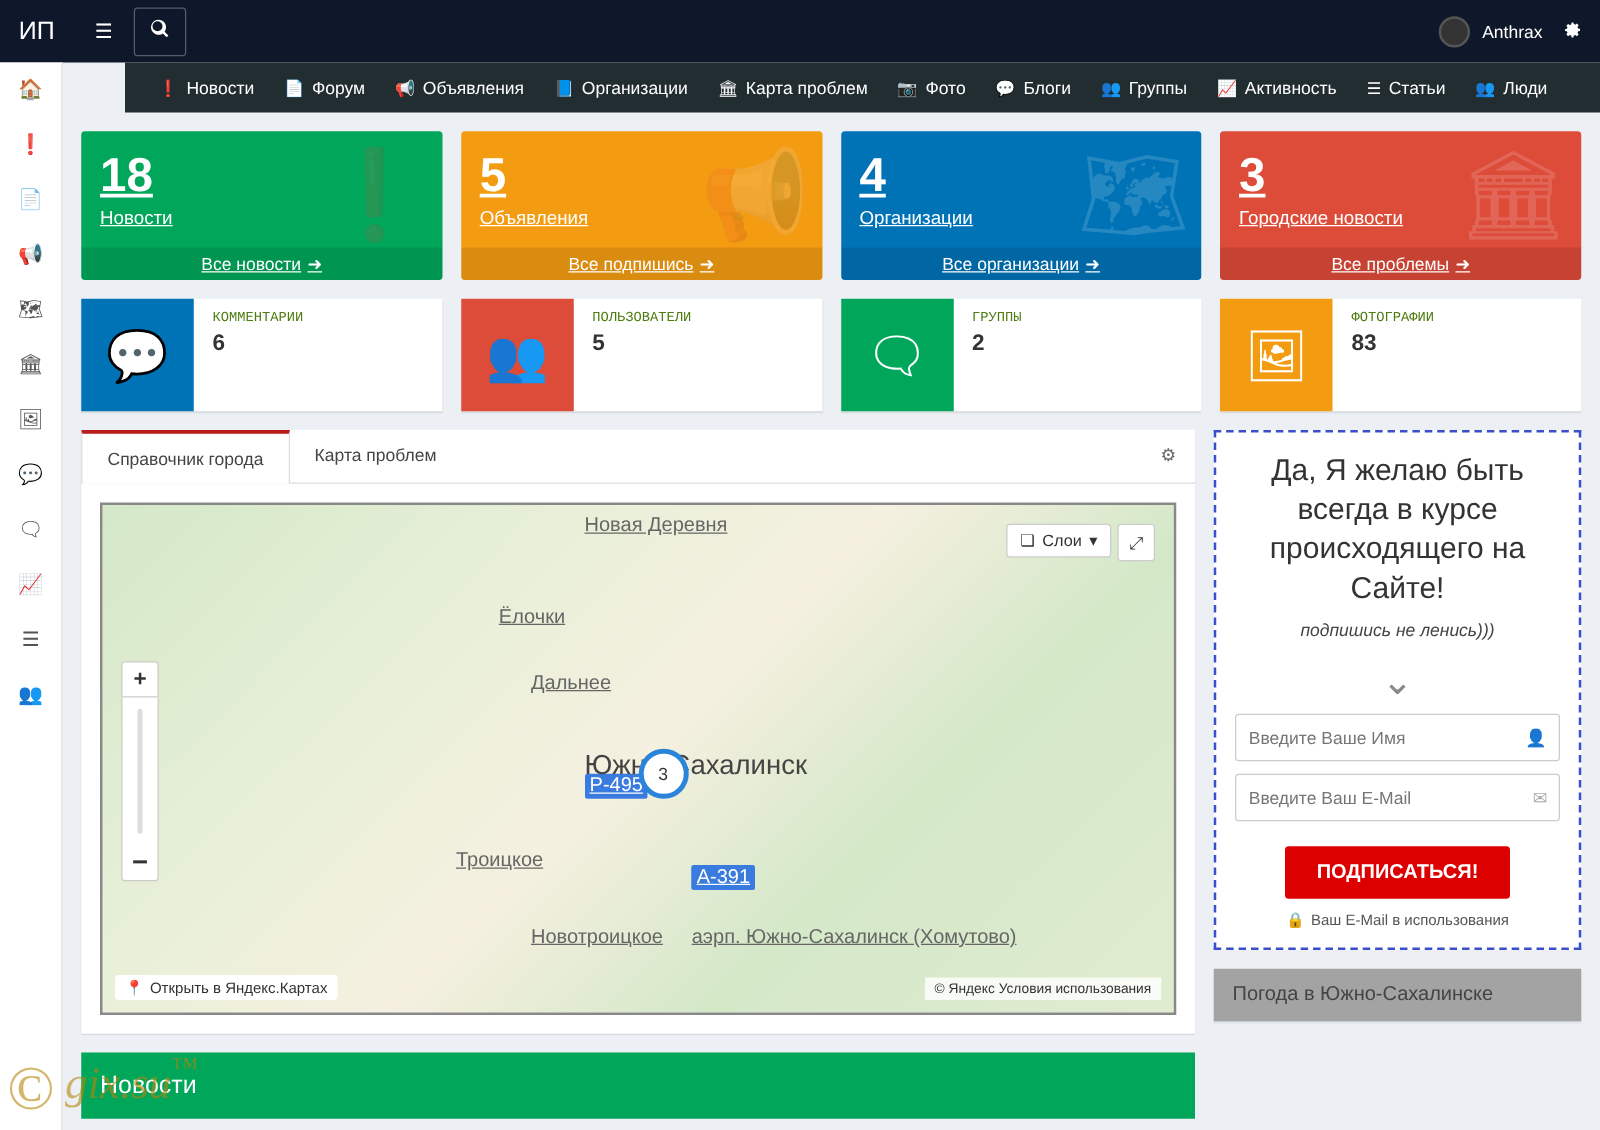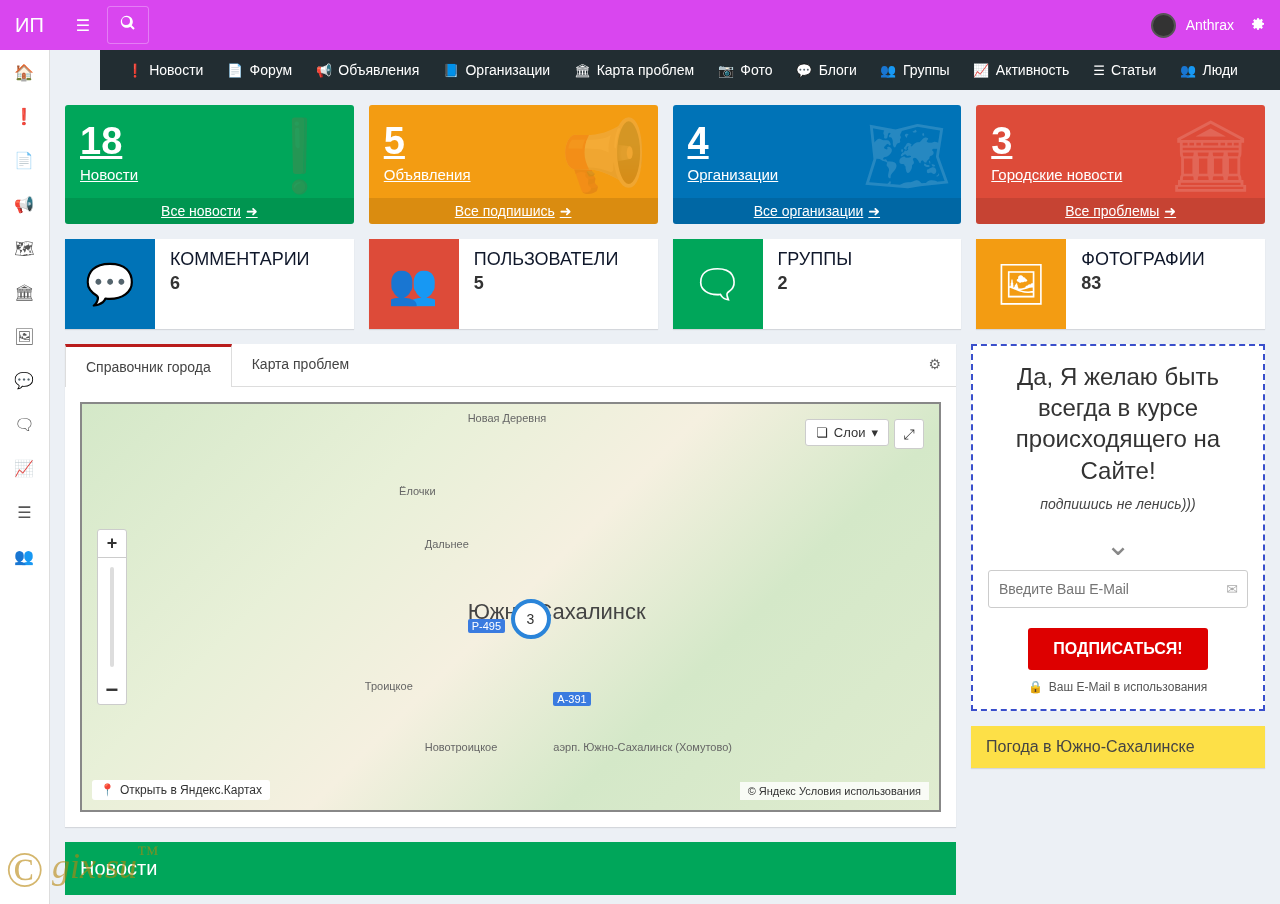--- a/index.html
+++ b/index.html
@@ -1,17 +1,17 @@
 <!DOCTYPE html>
 <html><head>
 <meta charset="utf-8">
 <style>
 * { margin: 0; padding: 0; box-sizing: border-box; }
 body { font-family: -apple-system, "Helvetica Neue", Arial, sans-serif; background: #ecf0f5; font-size: 14px; color: #333; }
-.topbar { background: #d946ef; height: 50px; display: flex; align-items: center; padding: 0 15px; color: #fff; }
+.topbar { background: #0f172a; height: 50px; display: flex; align-items: center; padding: 0 15px; color: #fff; }
 .topbar .logo { font-size: 20px; font-weight: 300; margin-right: 20px; }
 .topbar .menu-btn, .topbar .search-btn { color: #fff; padding: 8px 12px; cursor: pointer; font-size: 16px; }
 .topbar .search-btn { border: 1px solid rgba(255,255,255,0.3); border-radius: 3px; margin-left: 5px; }
 .topbar .spacer { flex: 1; }
 .topbar .user-area { display: flex; align-items: center; gap: 10px; }
 .topbar .avatar { width: 25px; height: 25px; border-radius: 50%; background: #333; border: 2px solid #555; display: inline-block; }
 .topbar .gear { cursor: pointer; font-size: 16px; margin-left: 15px; }
 
 .navbar { background: #222d32; height: 40px; display: flex; align-items: center; padding: 0 15px; margin-left: 50px; }
 .navbar a { color: #fff; text-decoration: none; padding: 0 12px; font-size: 14px; display: flex; align-items: center; gap: 6px; height: 40px; }
@@ -32,21 +32,21 @@
 .small-box .footer { background: rgba(0,0,0,0.1); text-align: center; padding: 5px 0; font-size: 14px; cursor: pointer; display: flex; align-items: center; justify-content: center; gap: 5px;}
 .small-box .bg-icon { position: absolute; right: 10px; top: 10px; font-size: 70px; opacity: 0.15; }
 .green { background: #00a65a; }
 .orange { background: #f39c12; }
 .blue { background: #0073b7; }
 .red { background: #dd4b39; }
 
 .info-box { display: flex; background: #fff; box-shadow: 0 1px 1px rgba(0,0,0,0.1); height: 90px; }
 .info-box .icon-box { width: 90px; display: flex; align-items: center; justify-content: center; font-size: 40px; color: #fff; }
 .info-box .content-box { padding: 10px 15px; }
-.info-box .title { font-size: 18px; color: #0f172a; text-transform: uppercase; }
+.info-box .title { font-size: 11px; color: #4d7c0f; text-transform: uppercase; font-family: Liberation Mono, monospace; }
 .info-box .num { font-size: 18px; font-weight: bold; margin-top: 3px; }
 .ib-blue { background: #0073b7; }
 .ib-red { background: #dd4b39; }
 .ib-green { background: #00a65a; }
 .ib-orange { background: #f39c12; }
 
 .main-row { display: flex; gap: 15px; }
 .main-left { flex: 1; }
 .main-right { width: 294px; }
 
@@ -62,34 +62,34 @@
 .map-zoom { position: absolute; left: 15px; top: 125px; background: #fff; border: 1px solid #ccc; border-radius: 3px; width: 30px; }
 .map-zoom .btn { height: 28px; display: flex; align-items: center; justify-content: center; font-size: 18px; cursor: pointer; border-bottom: 1px solid #ccc; font-weight: bold;}
 .map-zoom .slider { height: 118px; display: flex; align-items: center; justify-content: center; position: relative;}
 .map-zoom .slider::before { content:''; width:4px; height:100px; background:#ddd; border-radius:2px;}
 .map-zoom .btn:last-child { border-bottom: none; font-size: 22px; }
 .map-open { position: absolute; left: 10px; bottom: 10px; background: #fff; border-radius: 3px; padding: 3px 8px; font-size: 12px; color: #333; display: flex; align-items: center; gap: 5px; cursor: pointer;}
 .map-copy { position: absolute; right: 10px; bottom: 10px; background: rgba(255,255,255,0.8); padding: 3px 8px; font-size: 11px; color: #333; }
 .map-copy a { color: #333; }
 .map-city { position: absolute; top: 48%; left: 45%; font-size: 22px; color: #444; }
 .map-marker { position: absolute; top: 48%; left: 50%; width: 40px; height: 40px; border: 4px solid #2a84d9; border-radius: 50%; background: #fff; display: flex; align-items: center; justify-content: center; font-size: 14px; color: #333; }
-.map-label { position: absolute; font-size: 11px; color: #666; }
+.map-label { position: absolute; font-size: 16px; color: #666; text-decoration: underline; }
 
 .subscribe-box { border: 2px dashed #3a4fcb; padding: 15px; text-align: center; background: #fff; }
 .subscribe-box h2 { font-size: 24px; font-weight: normal; line-height: 1.3; margin-bottom: 10px; }
 .subscribe-box .sub { font-size: 14px; color: #444; margin-bottom: 15px; font-style: italic; }
 .subscribe-box .arrow { font-size: 30px; color: #888; margin: 8px 0; }
 .subscribe-box .input-wrap { position: relative; margin-bottom: 10px; }
 .subscribe-box input { width: 100%; padding: 10px 30px 10px 10px; border: 1px solid #ccc; border-radius: 3px; font-size: 14px; }
 .subscribe-box .input-icon { position: absolute; right: 10px; top: 50%; transform: translateY(-50%); color: #aaa; }
 .subscribe-box button { background: #dd0000; color: #fff; border: none; padding: 12px 25px; font-size: 16px; font-weight: bold; border-radius: 3px; cursor: pointer; margin: 10px 0; }
 .subscribe-box .safe { font-size: 12px; color: #555; display: flex; align-items: center; justify-content: center; gap: 5px; }
 
 .news-box { background: #00a65a; color: #fff; padding: 15px; font-size: 20px; margin-top: 15px; position: relative;}
-.weather-box { background: #fde047; box-shadow: 0 1px 1px rgba(0,0,0,0.1); padding: 12px 15px; font-size: 16px; color: #444; margin-top: 15px;}
+.weather-box { background: #a3a3a3; box-shadow: 0 1px 1px rgba(0,0,0,0.1); padding: 12px 15px; font-size: 16px; color: #444; margin-top: 15px;}
 
 .watermark { position: fixed; bottom: 5px; left: 5px; font-family: Georgia, serif; font-style: italic; font-size: 36px; color: rgba(184,134,11,0.6); pointer-events: none;}
 .watermark .c { font-size: 50px; vertical-align: middle; }
 .watermark .tm { font-size: 22px; font-style: normal; vertical-align: top; }
 
 svg { width: 1em; height: 1em; fill: currentColor; }
 </style>
 </head>
 <body>
 
@@ -302,20 +302,24 @@
           </div>
           <div class="news-box"><span>Новости</span></div>
         </div>
 
         <div class="main-right">
           <div class="subscribe-box">
             <h2>Да, Я желаю быть всегда в курсе происходящего на Сайте!</h2>
             <div class="sub">подпишись не ленись)))</div>
             <div class="arrow">⌄</div>
             <div class="input-wrap">
+              <input type="text" placeholder="Введите Ваше Имя" style="">
+              <span class="input-icon">👤</span>
+            </div>
+            <div class="input-wrap">
               <input type="text" placeholder="Введите Ваш E-Mail" style="">
               <span class="input-icon">✉</span>
             </div>
             <button>ПОДПИСАТЬСЯ!</button>
             <div class="safe">
                 <span>🔒</span>
                 <span>Ваш E-Mail в использования</span>
               </div>
           </div>
           <div class="weather-box">Погода в Южно-Сахалинске</div>

